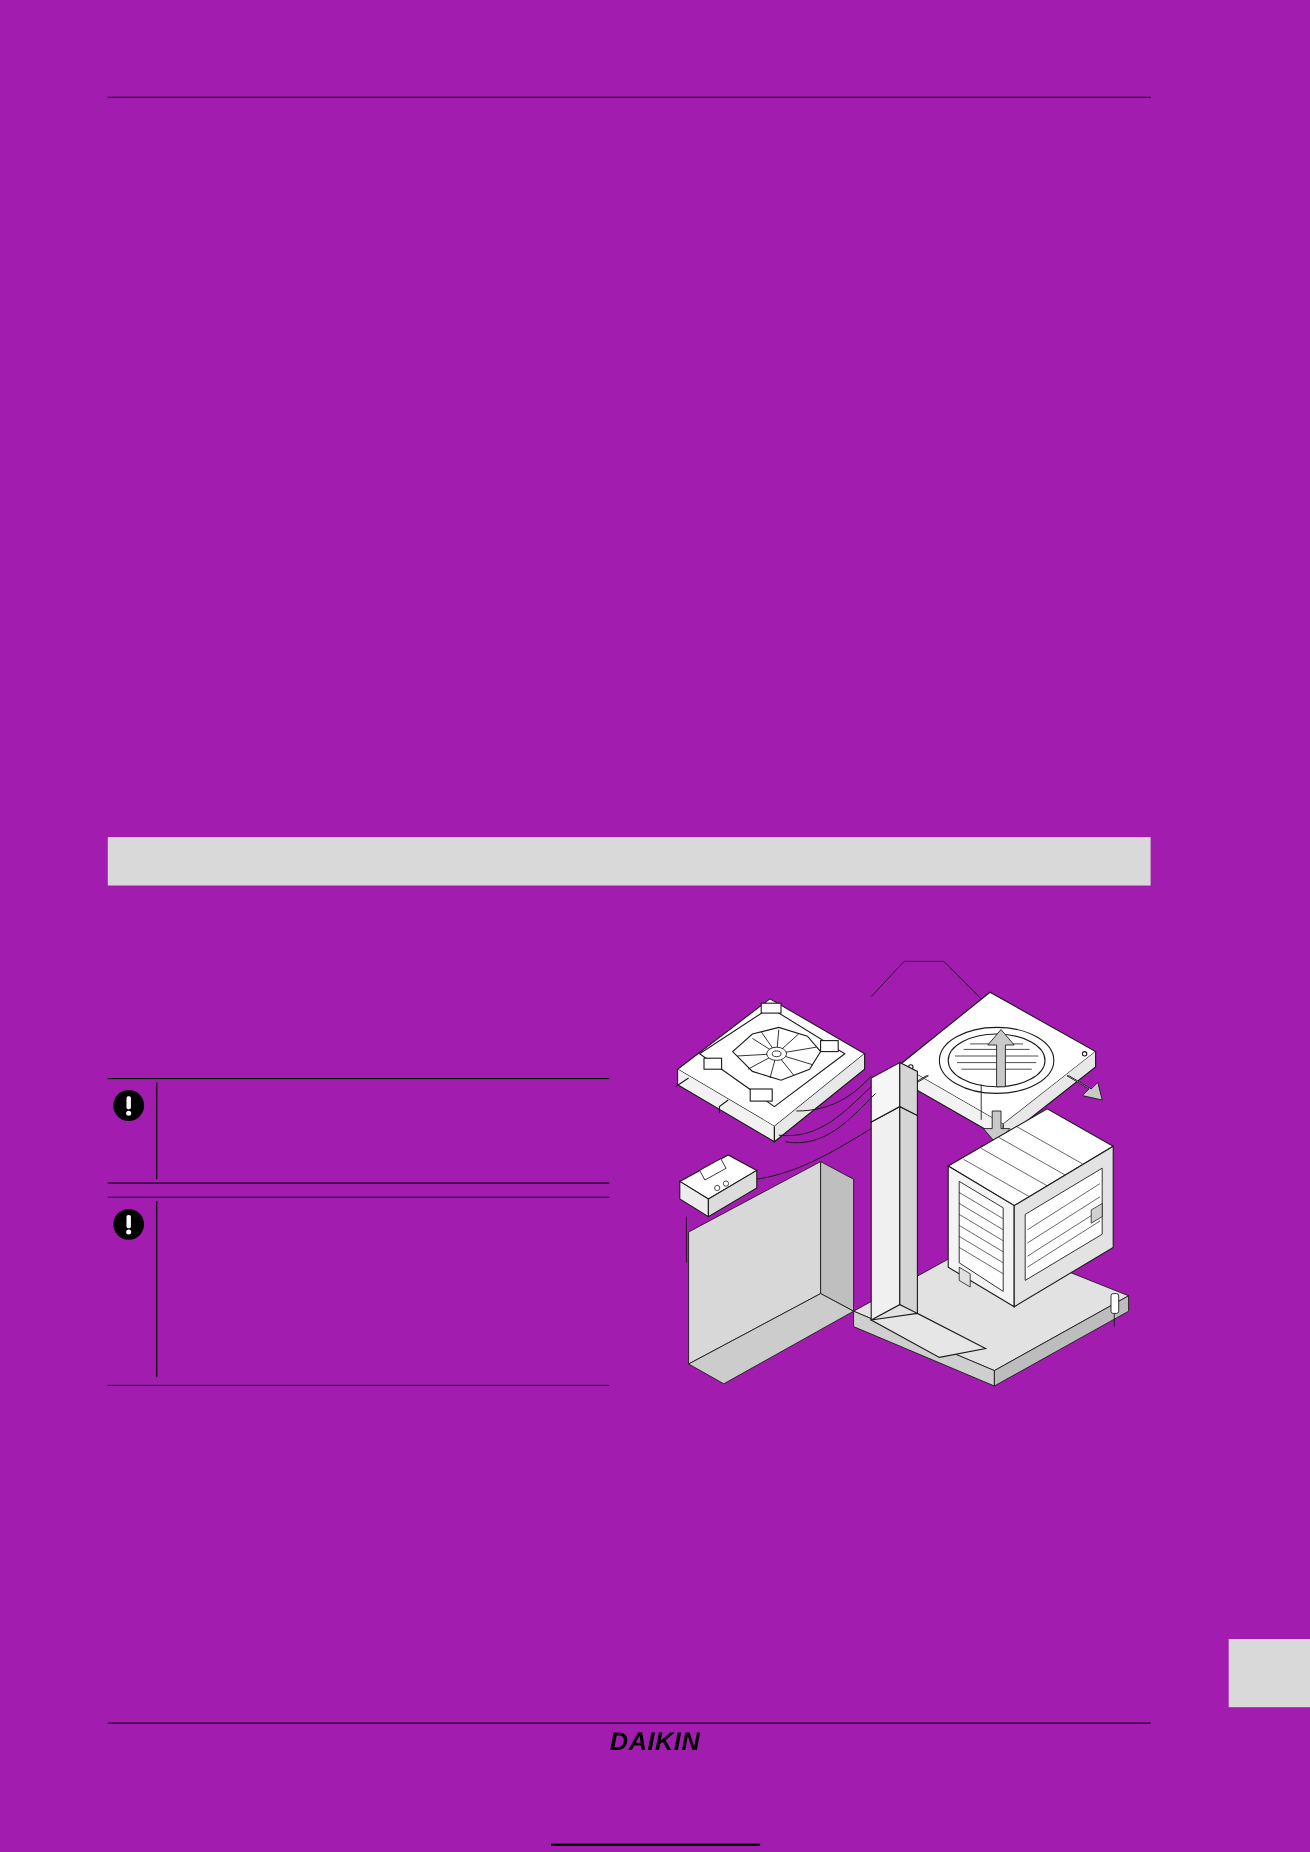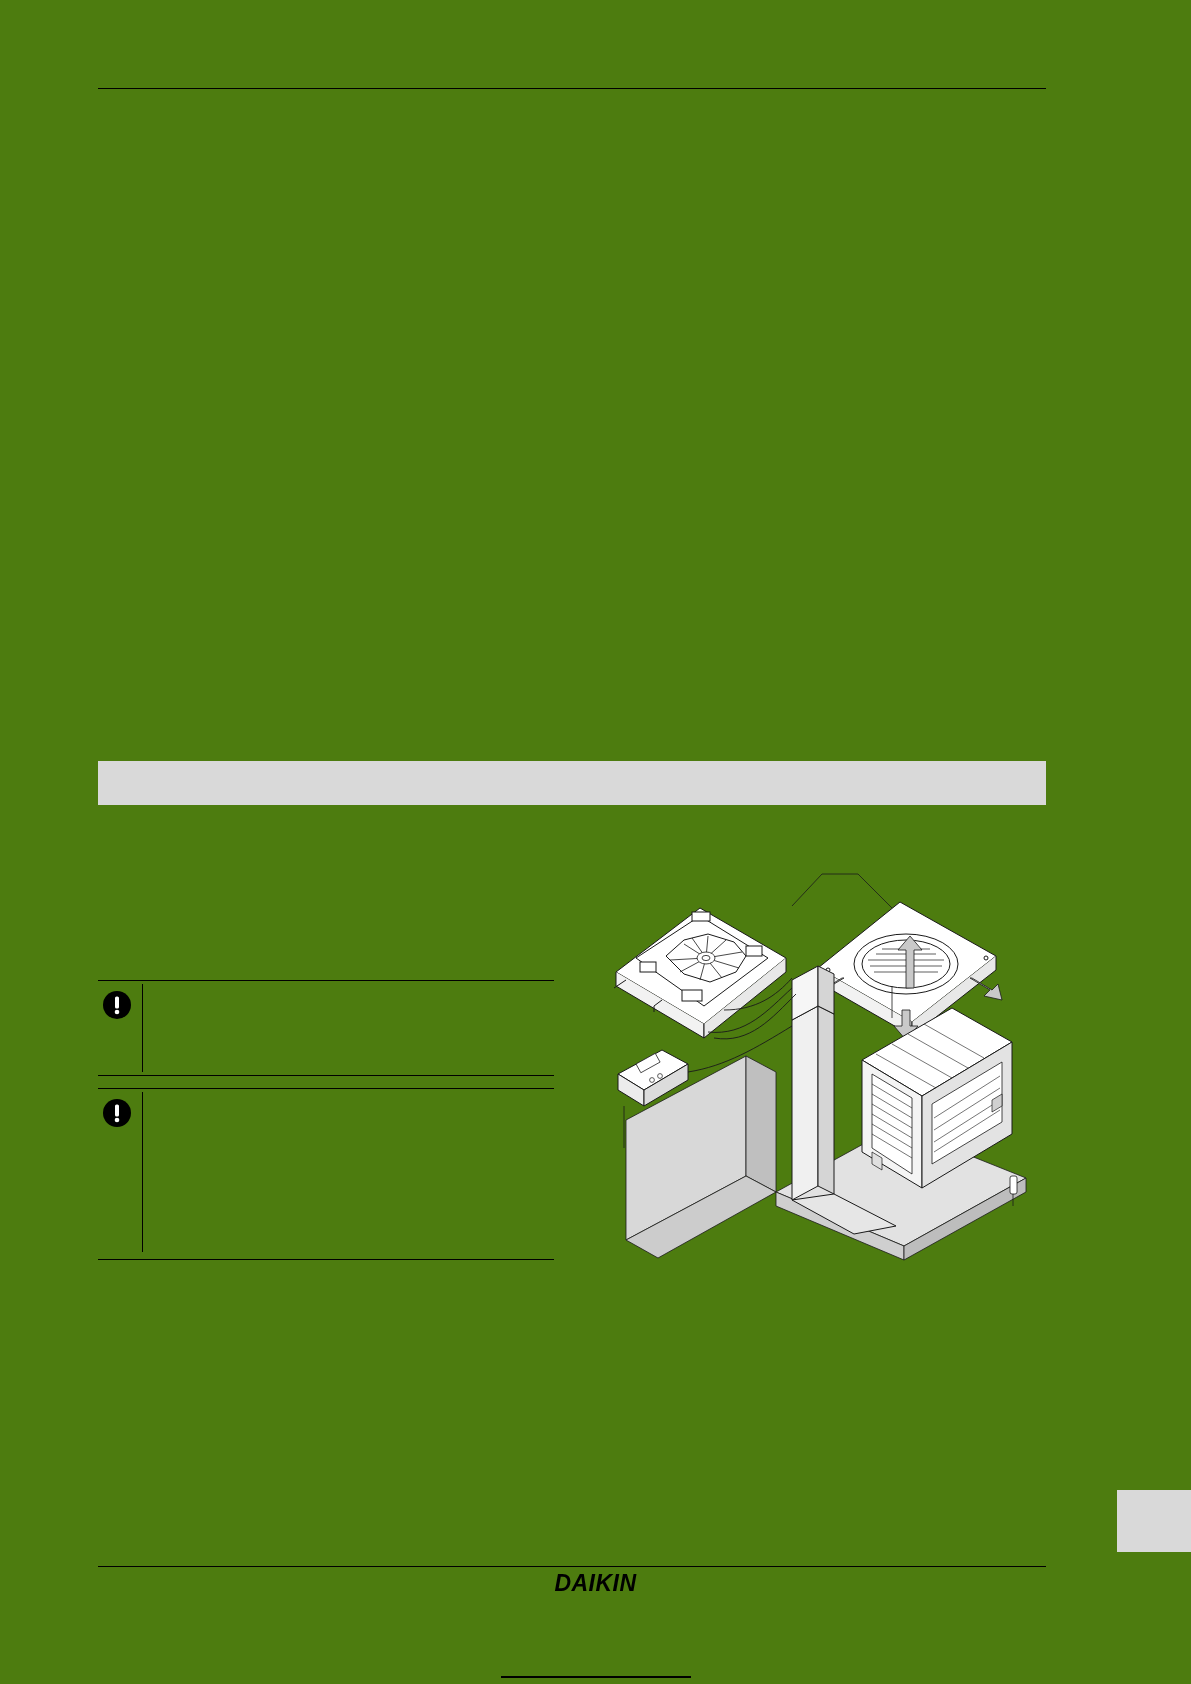--- a/index.html
+++ b/index.html
@@ -8,21 +8,21 @@
     background: #ffffff;
   }
   body {
     font-family: "Liberation Sans", sans-serif;
     color: #000000;
   }
   .page {
     position: relative;
     width: 1191px;
     height: 1684px;
-    background: #4d7c0f;
+    background: #a21caf;
     overflow: hidden;
   }
 
   
   .header-rule {
     position: absolute;
     left: 98px;
     top: 88px;
     width: 948px;
     height: 1px;

